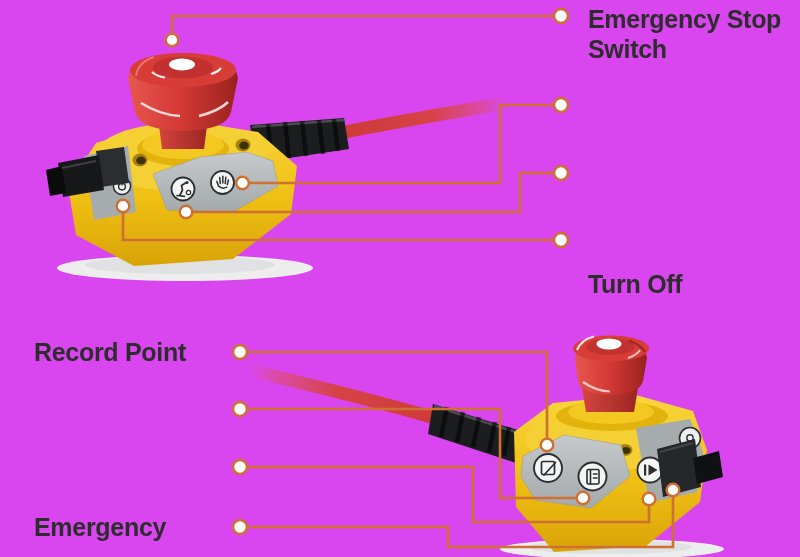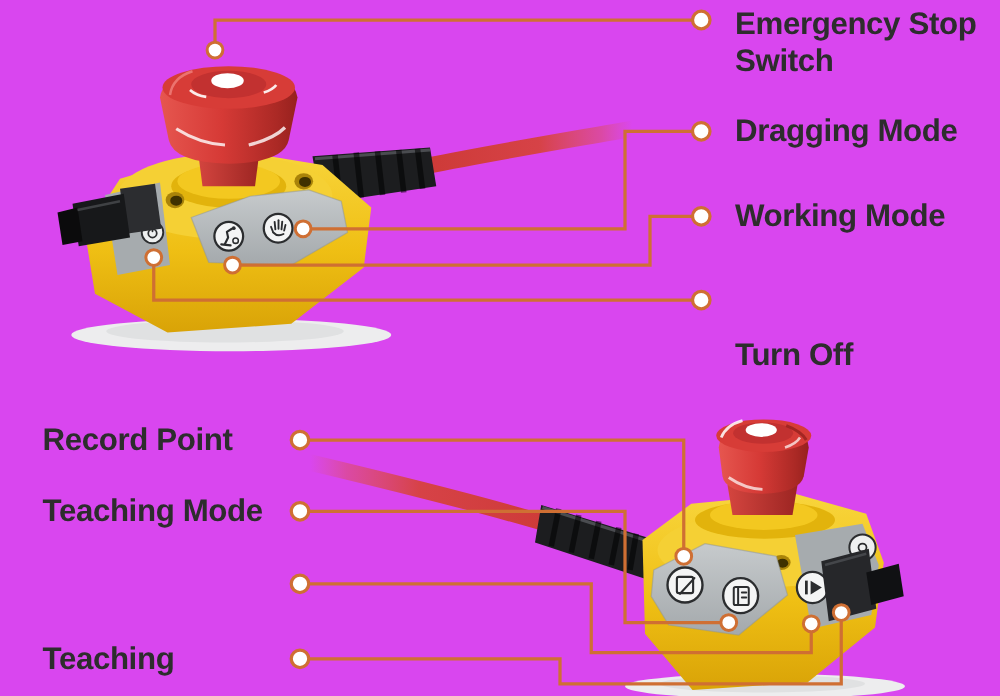--- a/index.html
+++ b/index.html
@@ -277,26 +277,23 @@
     <g>
       <circle cx="240" cy="527" r="7" fill="#ffffff"></circle>
       <path d="M 247,527 L 448,527 L 448,547 L 673,547 L 673,496.3"></path>
       <circle cx="673" cy="490" r="6.3" fill="#ffffff" stroke-width="2.4"></circle>
     </g>
   </g>
 </svg>
 
 <div class="label wrap" style="left:588px;top:4px;">Emergency Stop Switch</div>
 
-<div class="label" style="left:588px;top:90px;">Dragging Mode</div>
-
-<div class="label" style="left:588px;top:158px;">Working Mode</div>
+
 
 <div class="label" style="left:588px;top:225px;margin-top:44px;">Turn Off</div>
 
 <div class="label" style="left:34px;top:337px;text-align:center;">Record Point</div>
 
-<div class="label" style="left:34px;top:394px;">Teaching Mode</div>
-
-
-<div class="label" style="left:34px;top:512px;">Teaching</div>
+
+
+<div class="label" style="left:34px;top:512px;">Emergency</div>
 
 </div>
 
 </body></html>

